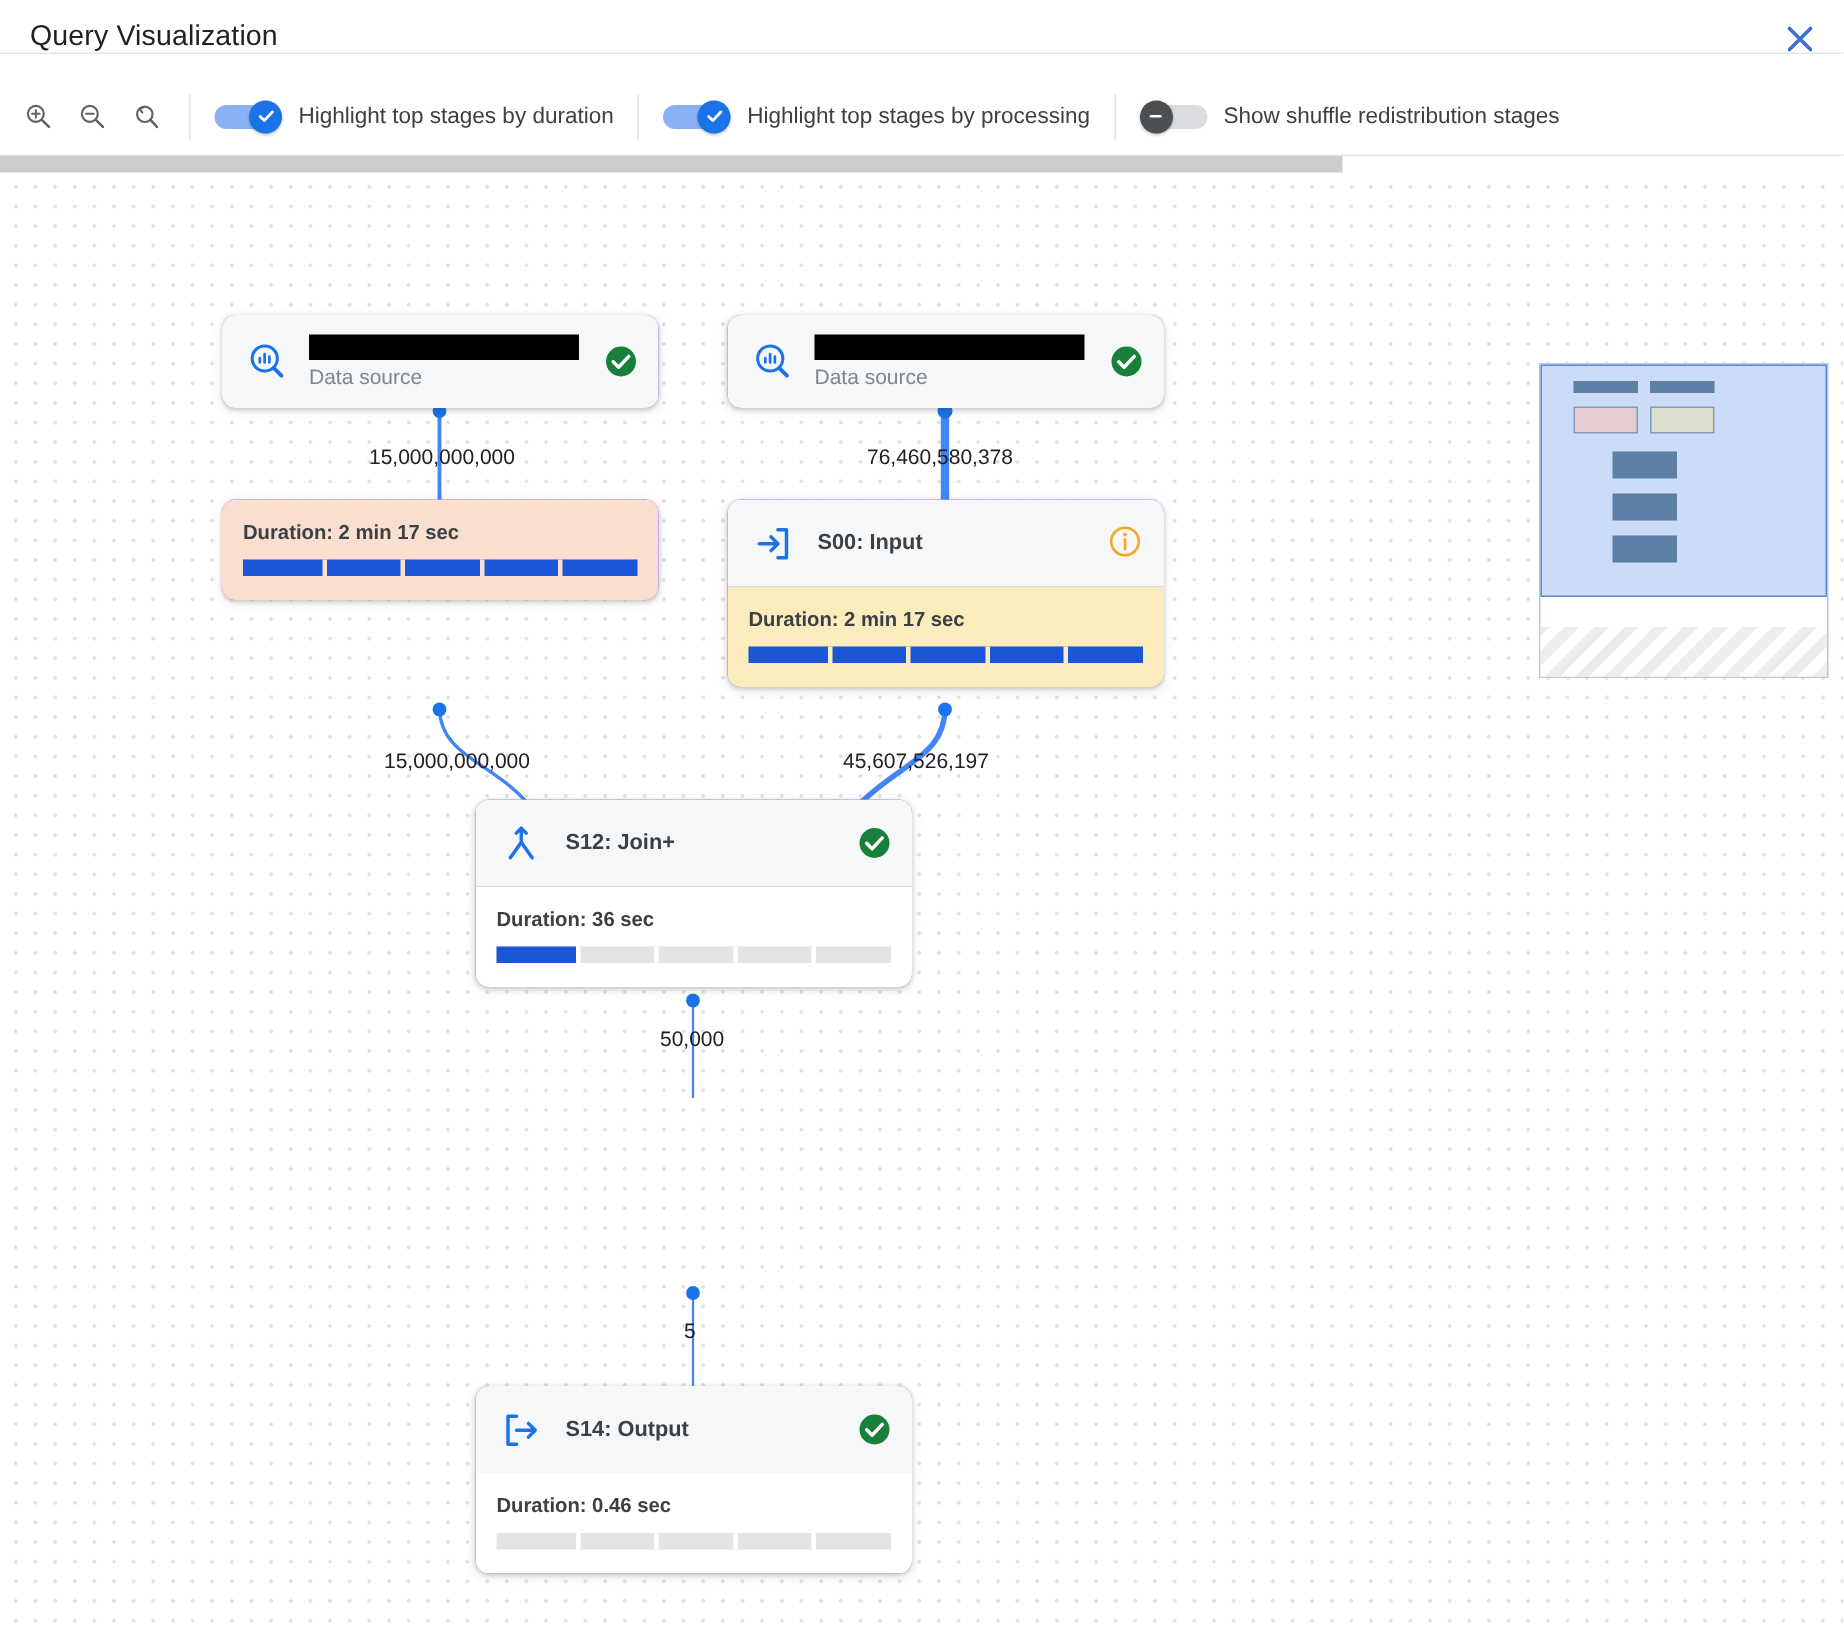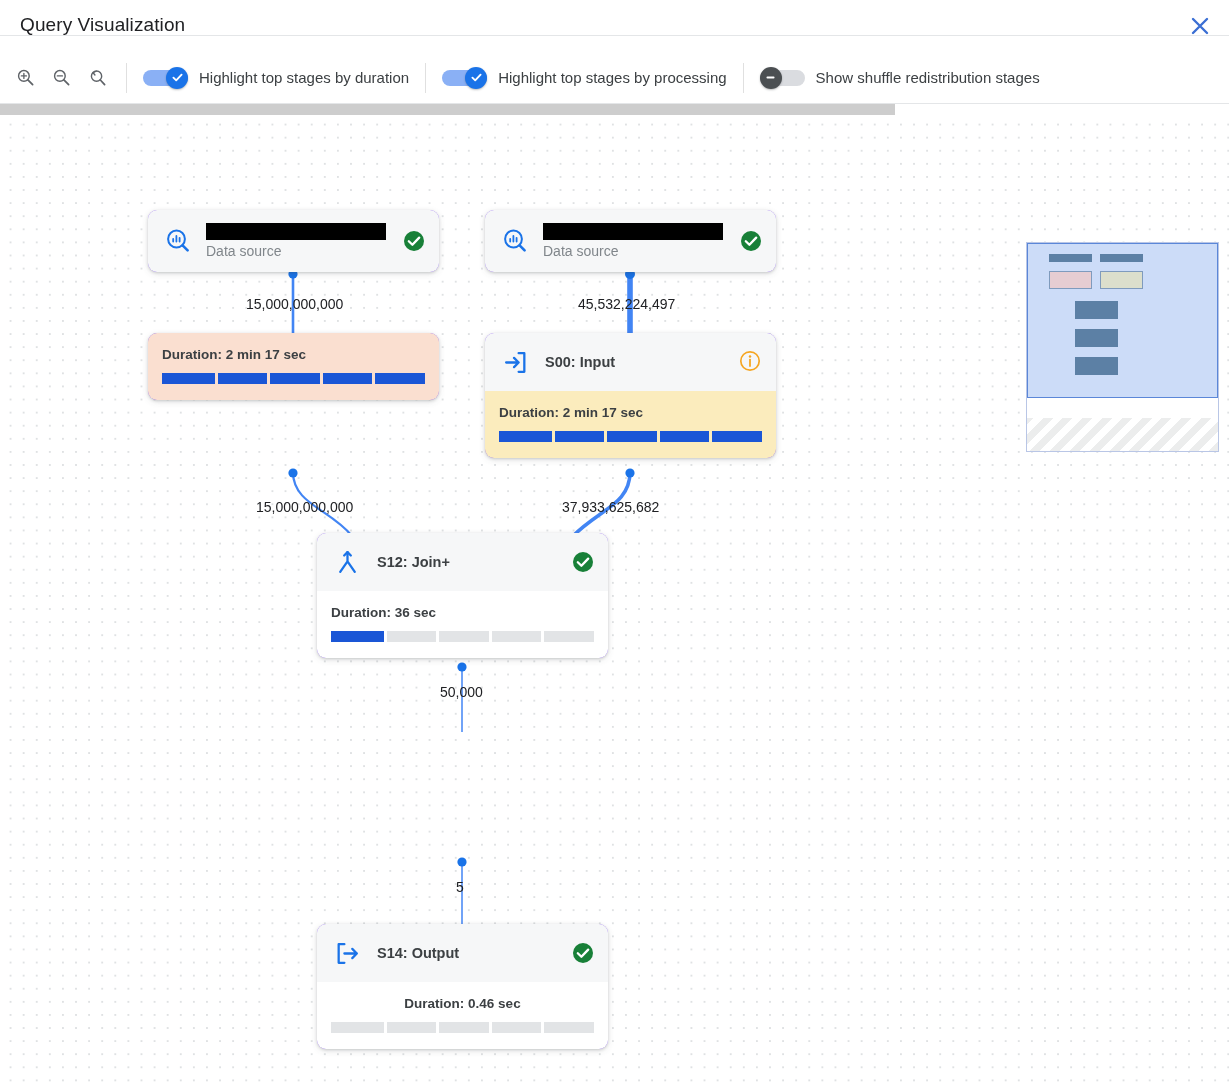--- a/index.html
+++ b/index.html
@@ -266,23 +266,23 @@
     <circle cx="630" cy="369" r="4.6" fill="#1a73e8"></circle>
 
     <line x1="462" y1="563" x2="462" y2="628" stroke="#4285f4" stroke-width="1.5"></line>
     <circle cx="462" cy="563" r="4.6" fill="#1a73e8"></circle>
 
     <line x1="462" y1="758" x2="462" y2="823" stroke="#4285f4" stroke-width="1.5"></line>
     <circle cx="462" cy="758" r="4.6" fill="#1a73e8"></circle>
   </svg>
 
   <div class="edge-label" style="left:246px; top:192px;">15,000,000,000</div>
-  <div class="edge-label" style="left:578px; top:192px;">45,532,224,497</div>
+  <div class="edge-label" style="left:578px; top:192px;">76,460,580,378</div>
   <div class="edge-label" style="left:256px; top:395px;">15,000,000,000</div>
-  <div class="edge-label" style="left:562px; top:395px;">37,933,625,682</div>
+  <div class="edge-label" style="left:562px; top:395px;">45,607,526,197</div>
   <div class="edge-label" style="left:440px; top:580px;">50,000</div>
   <div class="edge-label" style="left:456px; top:775px;">5</div>
 
   <div class="node" style="left:148px; top:106px; width:291px;">
     <div class="node-head tall">
       <span class="node-icon">
         <svg width="28" height="28" viewBox="0 0 28 28">
           <circle cx="12.5" cy="12" r="8.4" fill="none" stroke="#1a73e8" stroke-width="2"></circle>
           <path d="M18.6 18.4 L23.6 23.4" stroke="#1a73e8" stroke-width="2.6" stroke-linecap="round"></path>
           <path d="M9.2 14.6 v-2.8 M12.4 14.6 v-5.6 M15.6 14.6 v-3.8" stroke="#1a73e8" stroke-width="1.8" stroke-linecap="round"></path>
@@ -389,21 +389,21 @@
           <div class="seg" style="left:40%"></div>
         <div class="seg" style="left:60%"></div>
           <div class="seg" style="left:80%"></div>
       </div>
     </div>
   </div>
 
   <div class="node" style="left:317px; top:625px; width:291px;">
   </div>
 
-  <div class="node" style="left:317px; top:820px; width:291px;text-align:center;">
+  <div class="node" style="left:317px; top:820px; width:291px;">
     <div class="node-head">
       <span class="node-icon">
         <svg width="27" height="27" viewBox="0 0 26 26">
           <path d="M10 4 H4.5 V22 H10" fill="none" stroke="#1a73e8" stroke-width="2.2" stroke-linecap="round" stroke-linejoin="round"></path>
           <path d="M10 13 H22 M17.6 8.6 L22 13 L17.6 17.4" fill="none" stroke="#1a73e8" stroke-width="2.2" stroke-linecap="round" stroke-linejoin="round"></path>
         </svg>
       </span>
       <span class="node-title">S14: Output</span>
       <span class="node-status">
         <svg width="24" height="24" viewBox="0 0 24 24">

